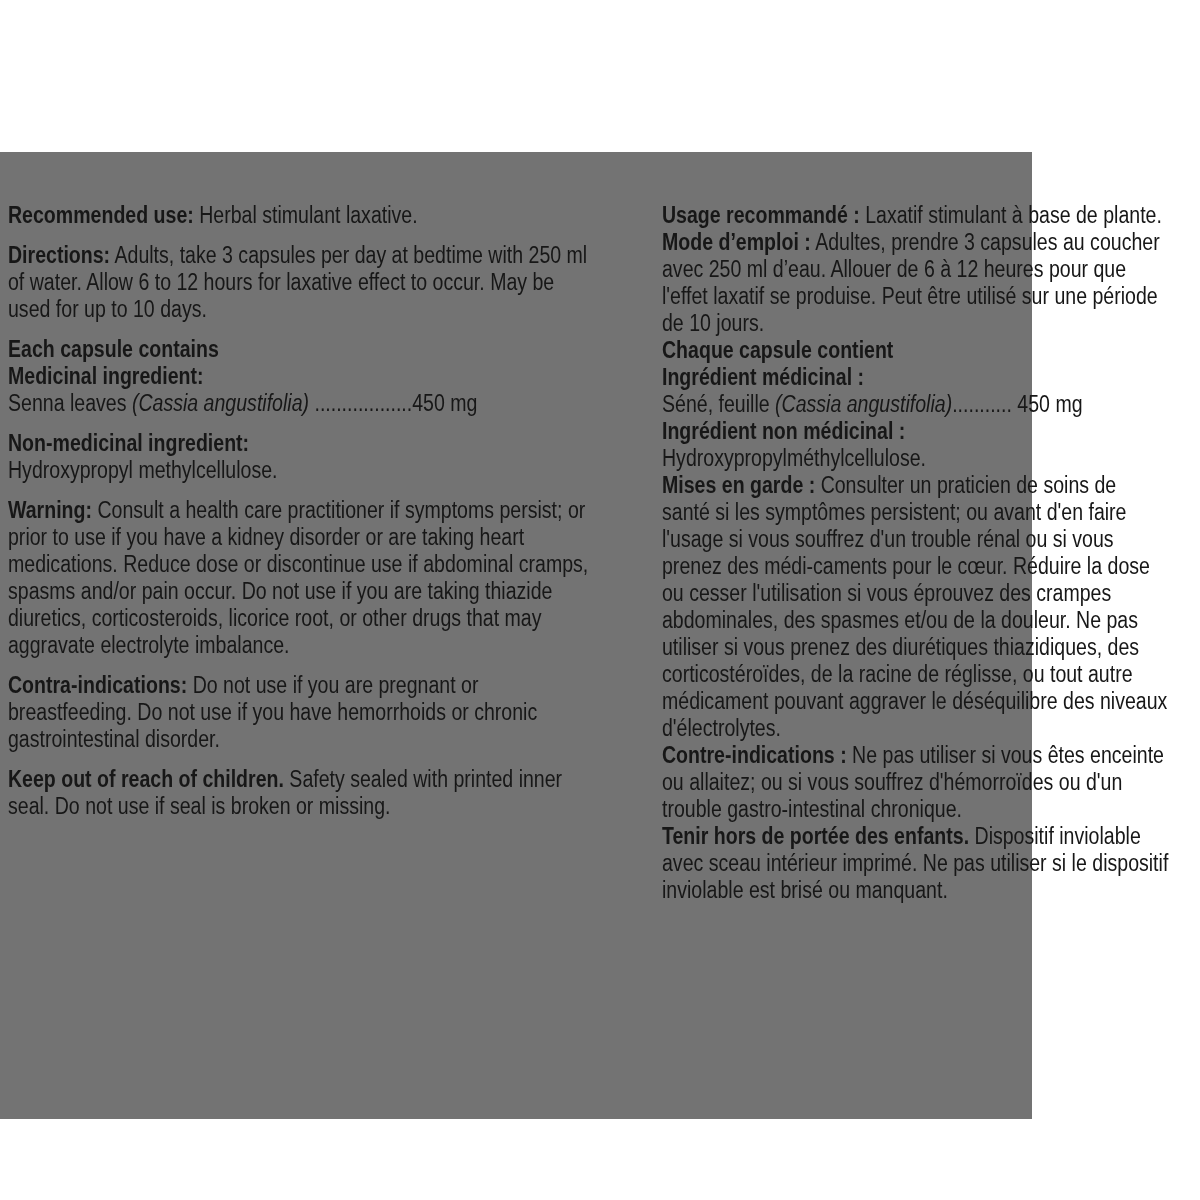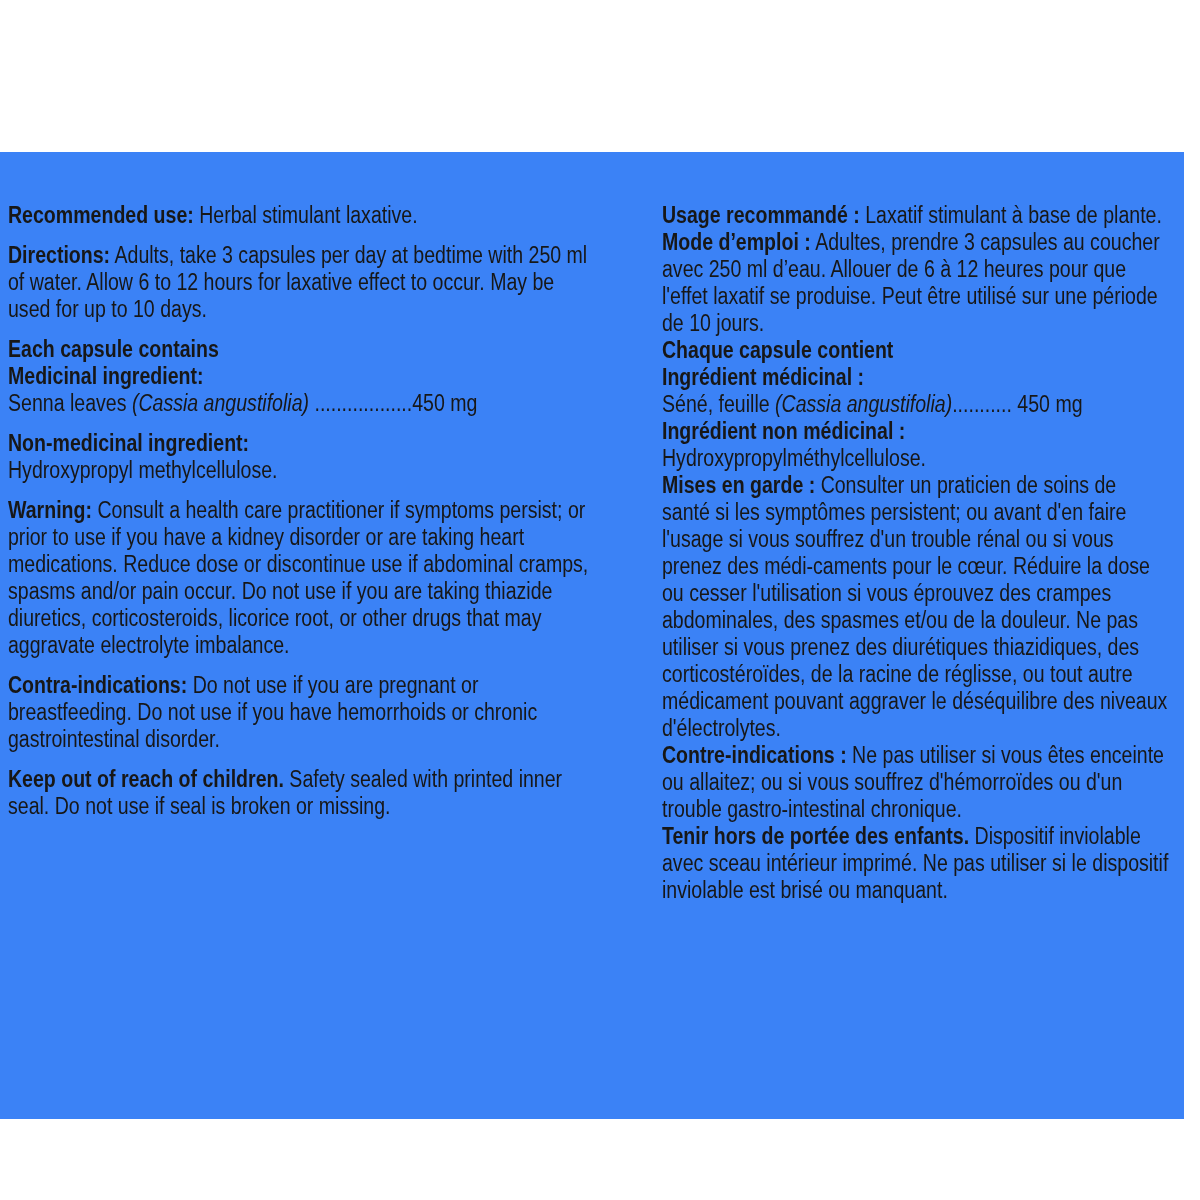--- a/index.html
+++ b/index.html
@@ -8,23 +8,23 @@
     width: 1200px;
     height: 1200px;
     background: #ffffff;
     overflow: hidden;
     font-family: "Liberation Sans", sans-serif;
   }
   .label-panel {
     position: absolute;
     left: 0;
     top: 152px;
-    width: 1184px;
+    width: 1032px;
     height: 967px;
-    background: #3b82f6;
+    background: #737373;
   }
   .col {
     position: absolute;
     top: 50px;
     color: #171717;
     font-size: 23px;
     line-height: 27px;
     transform: scaleX(0.85);
     transform-origin: 0 0;
     letter-spacing: 0;

